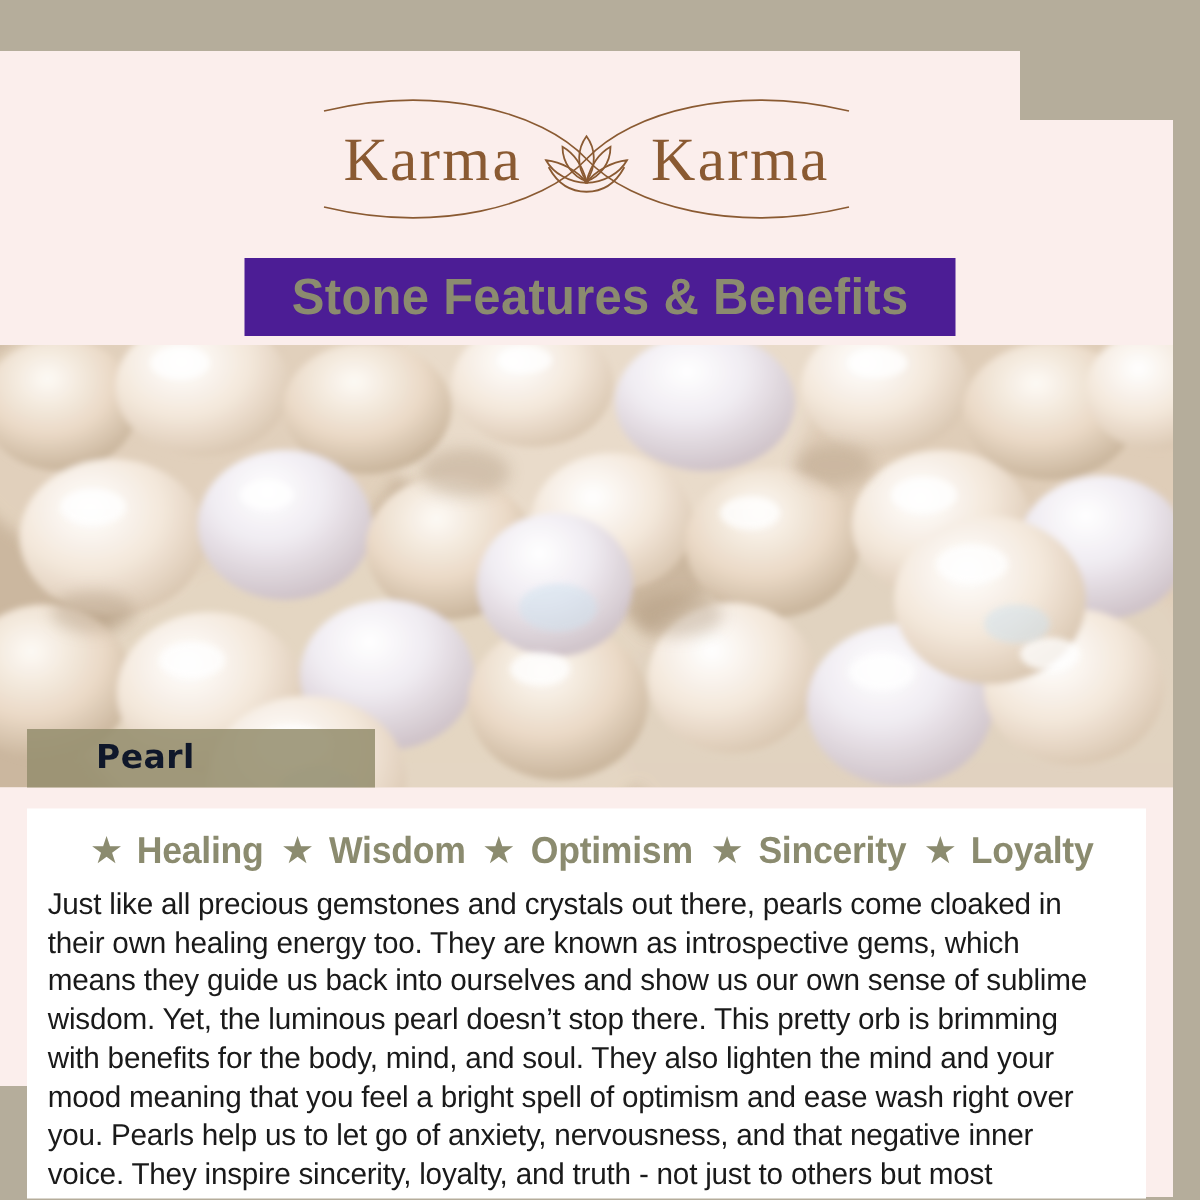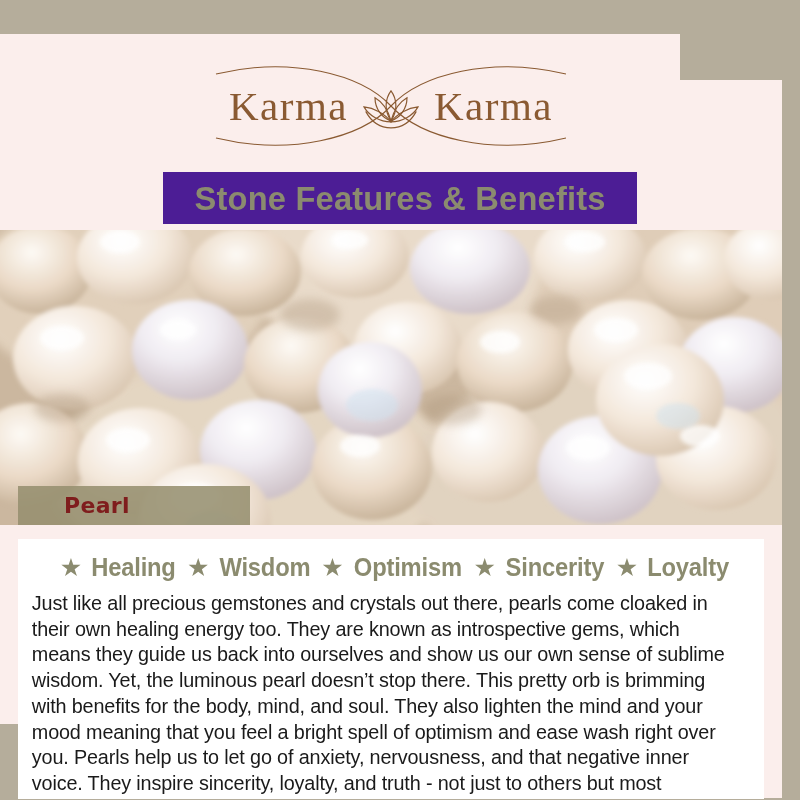--- a/index.html
+++ b/index.html
@@ -160,21 +160,21 @@
     left: 18px;
     top: 452px;
     width: 232px;
     height: 39px;
     background: rgba(150, 143, 112, 0.88);
     display: flex;
     align-items: center;
     z-index: 5;
   }
   .stone-label-text {
-    color: #7f1d1d;
+    color: #0f172a;
     font-family: "DejaVu Sans", sans-serif;
     font-weight: bold;
     font-size: 22px;
     padding-left: 46px;
     letter-spacing: 0.3px;
   }
 
   
   .photo-gap {
     position: absolute;

